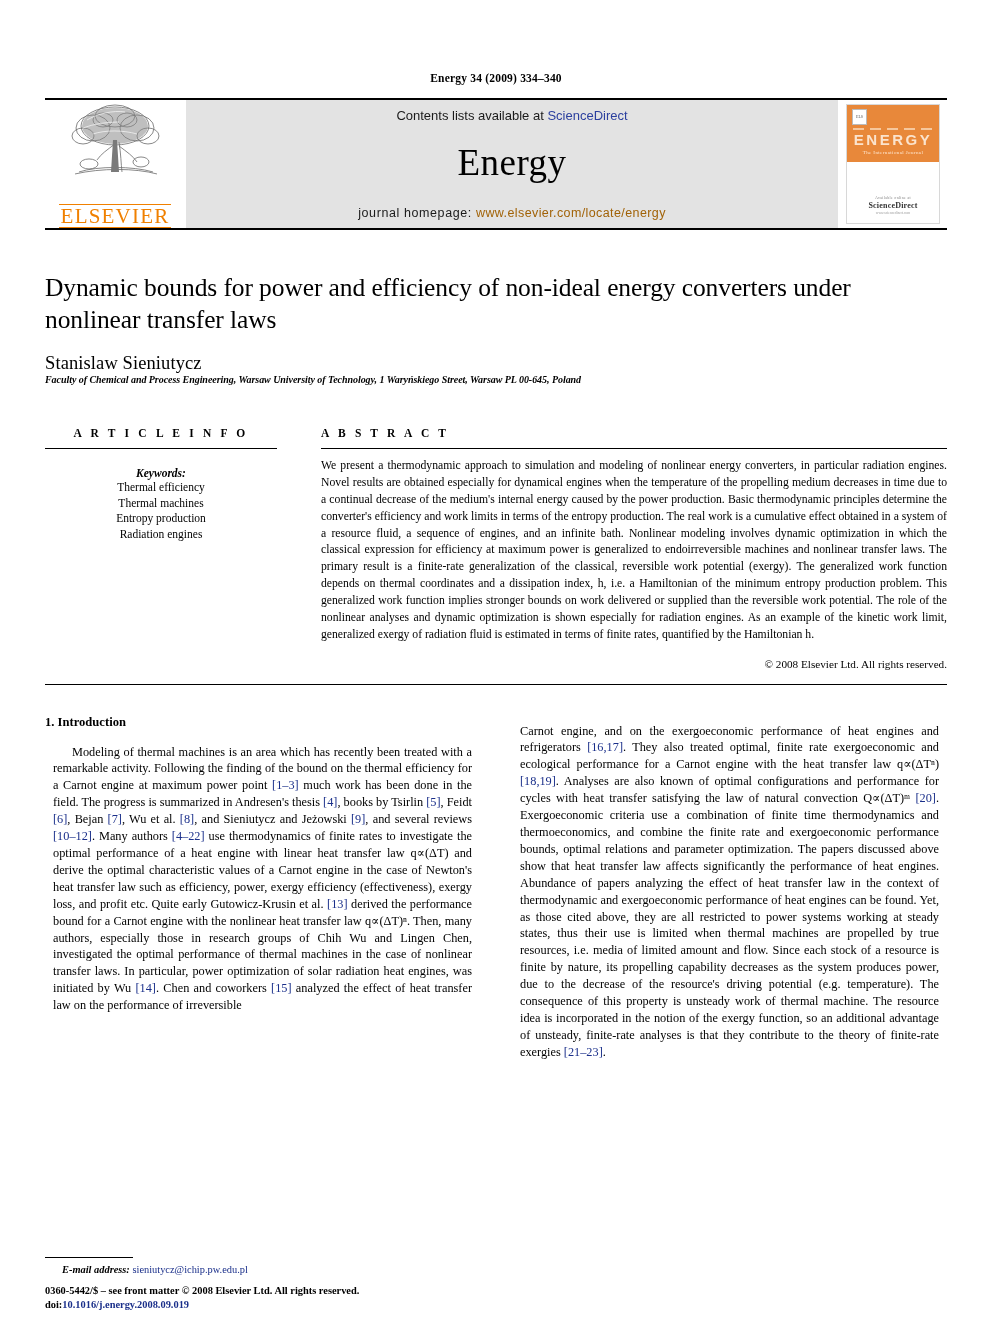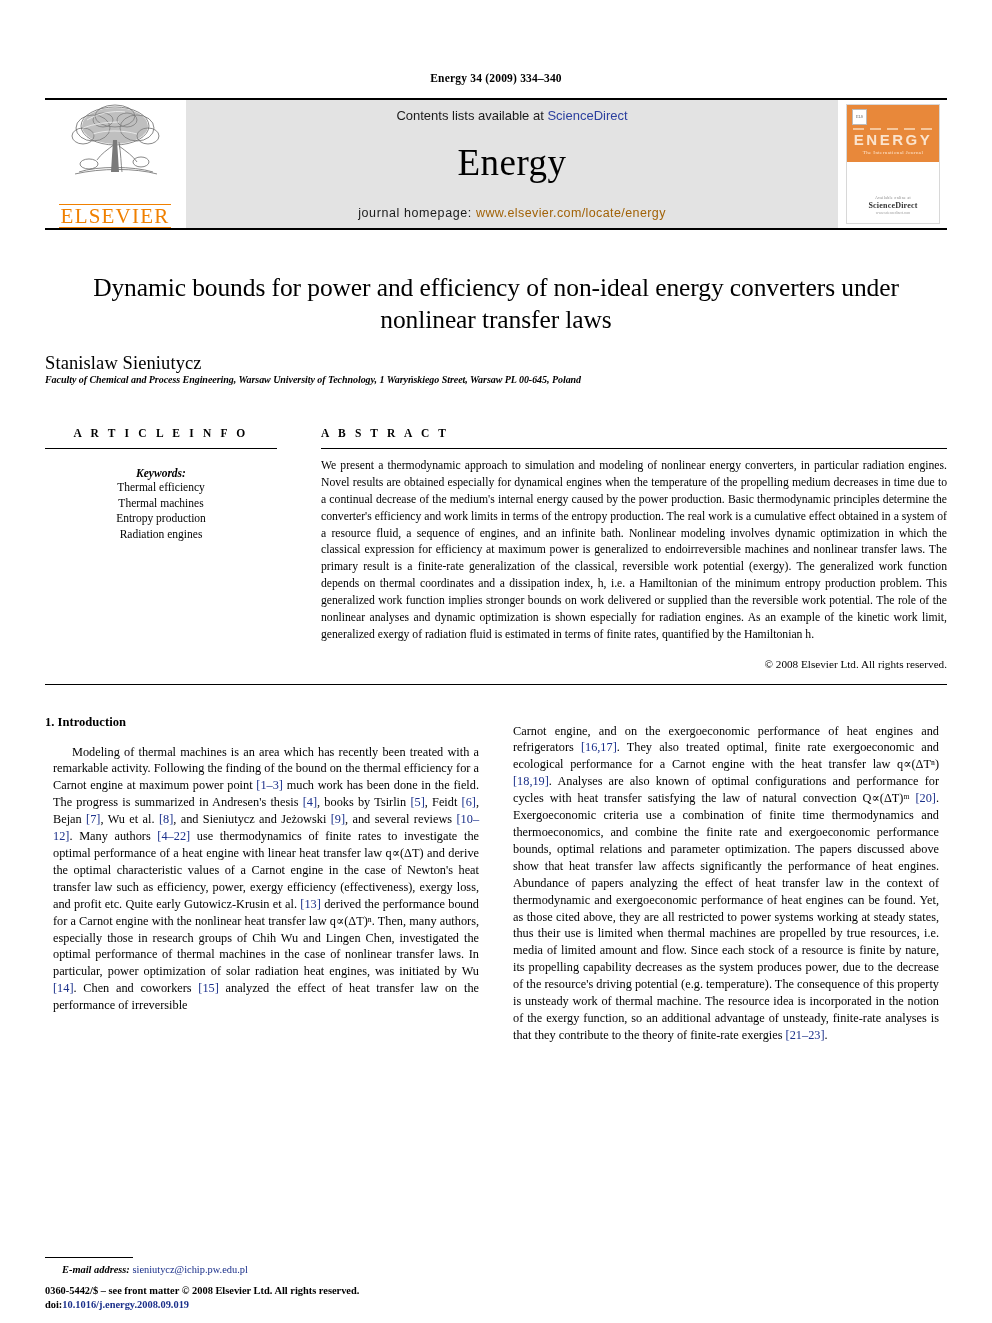--- a/index.html
+++ b/index.html
@@ -185,21 +185,20 @@
   
   .title-block {
     margin: 42px 45px 0 45px;
   }
   .paper-title {
     font-size: 25.5px;
     line-height: 1.26;
     font-weight: normal;
     margin: 0;
     letter-spacing: -0.1px;
-    text-align: center;
   }
   .authors {
     font-size: 18.5px;
     margin-top: 17px;
     letter-spacing: 0.1px;
   }
   .affiliation {
     font-size: 10px;
     font-style: italic;
     font-weight: bold;
@@ -260,21 +259,21 @@
   .copyright {
     font-size: 11.2px;
     text-align: right;
     margin-top: 14px;
   }
 
   
   .body-cols {
     margin: 30px 45px 0 45px;
     display: flex;
-    gap: 18px;
+    gap: 32px;
   }
   .bcol {
     flex: 1 1 0;
     width: 0;
     position: relative;
   }
   .section-heading {
     font-size: 12.6px;
     font-weight: bold;
     margin: 0 0 14px 0;

